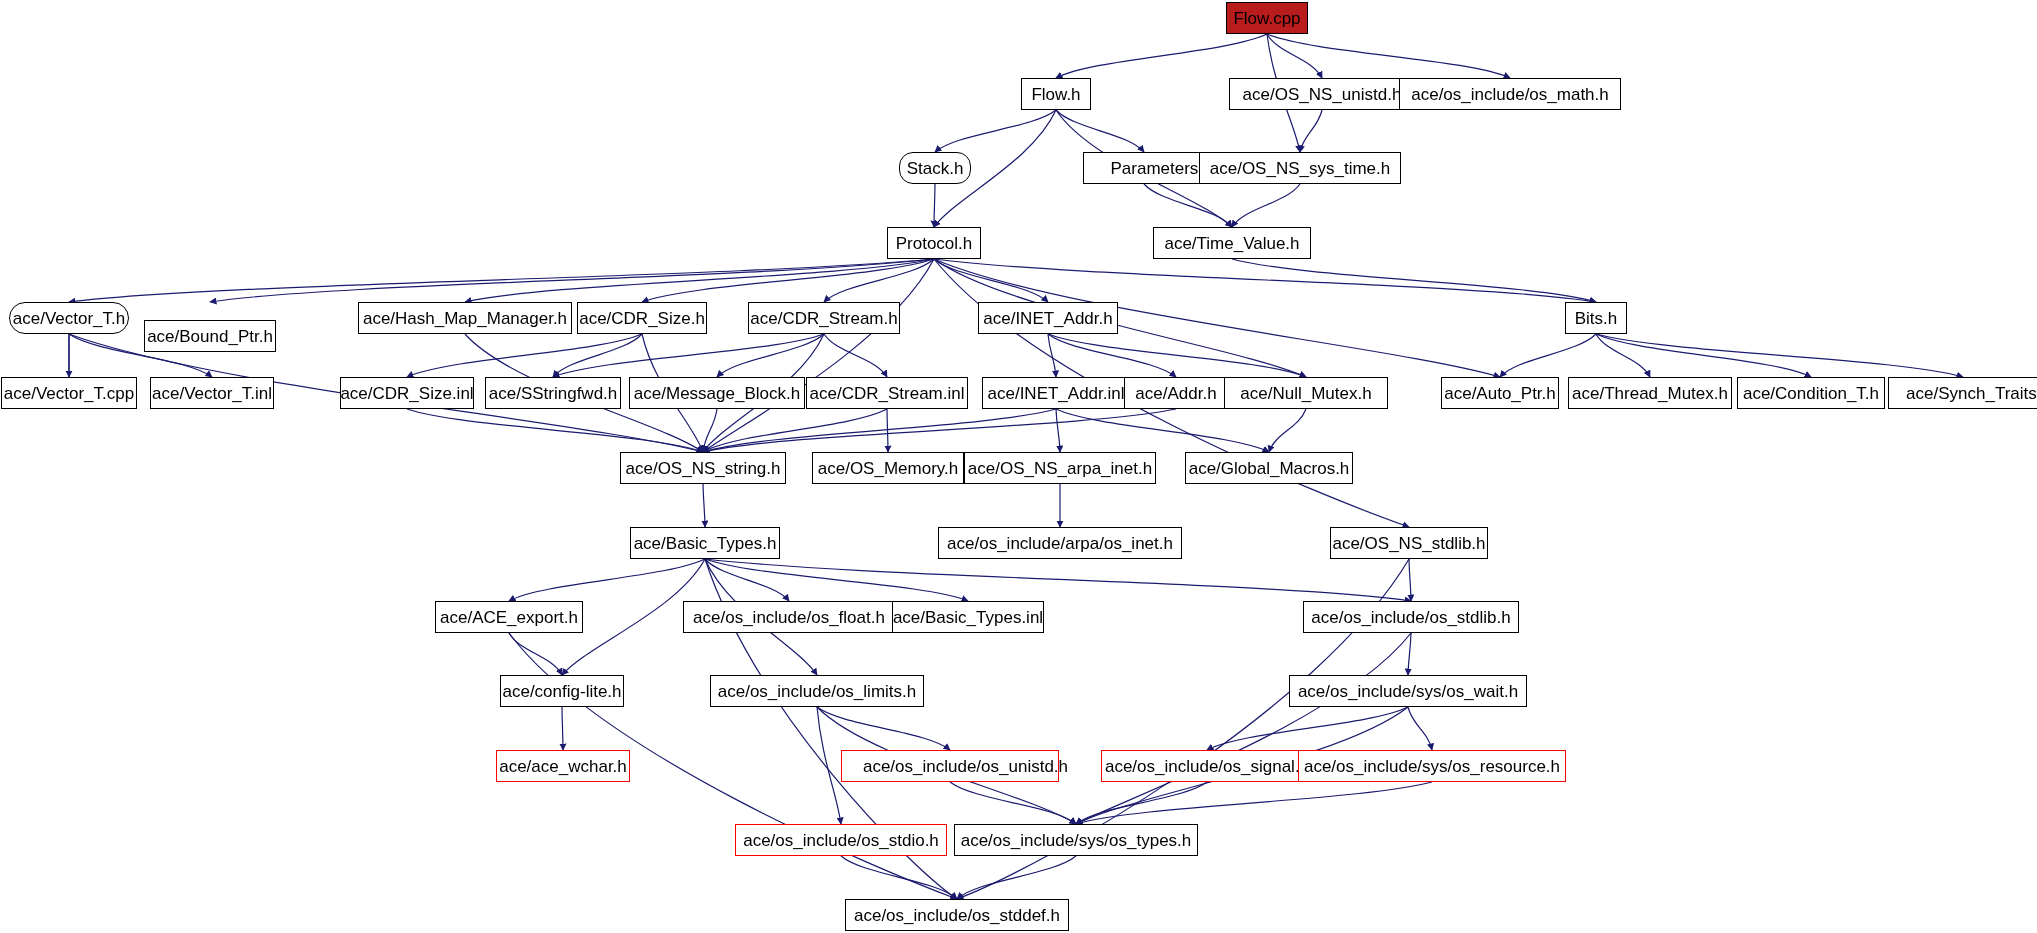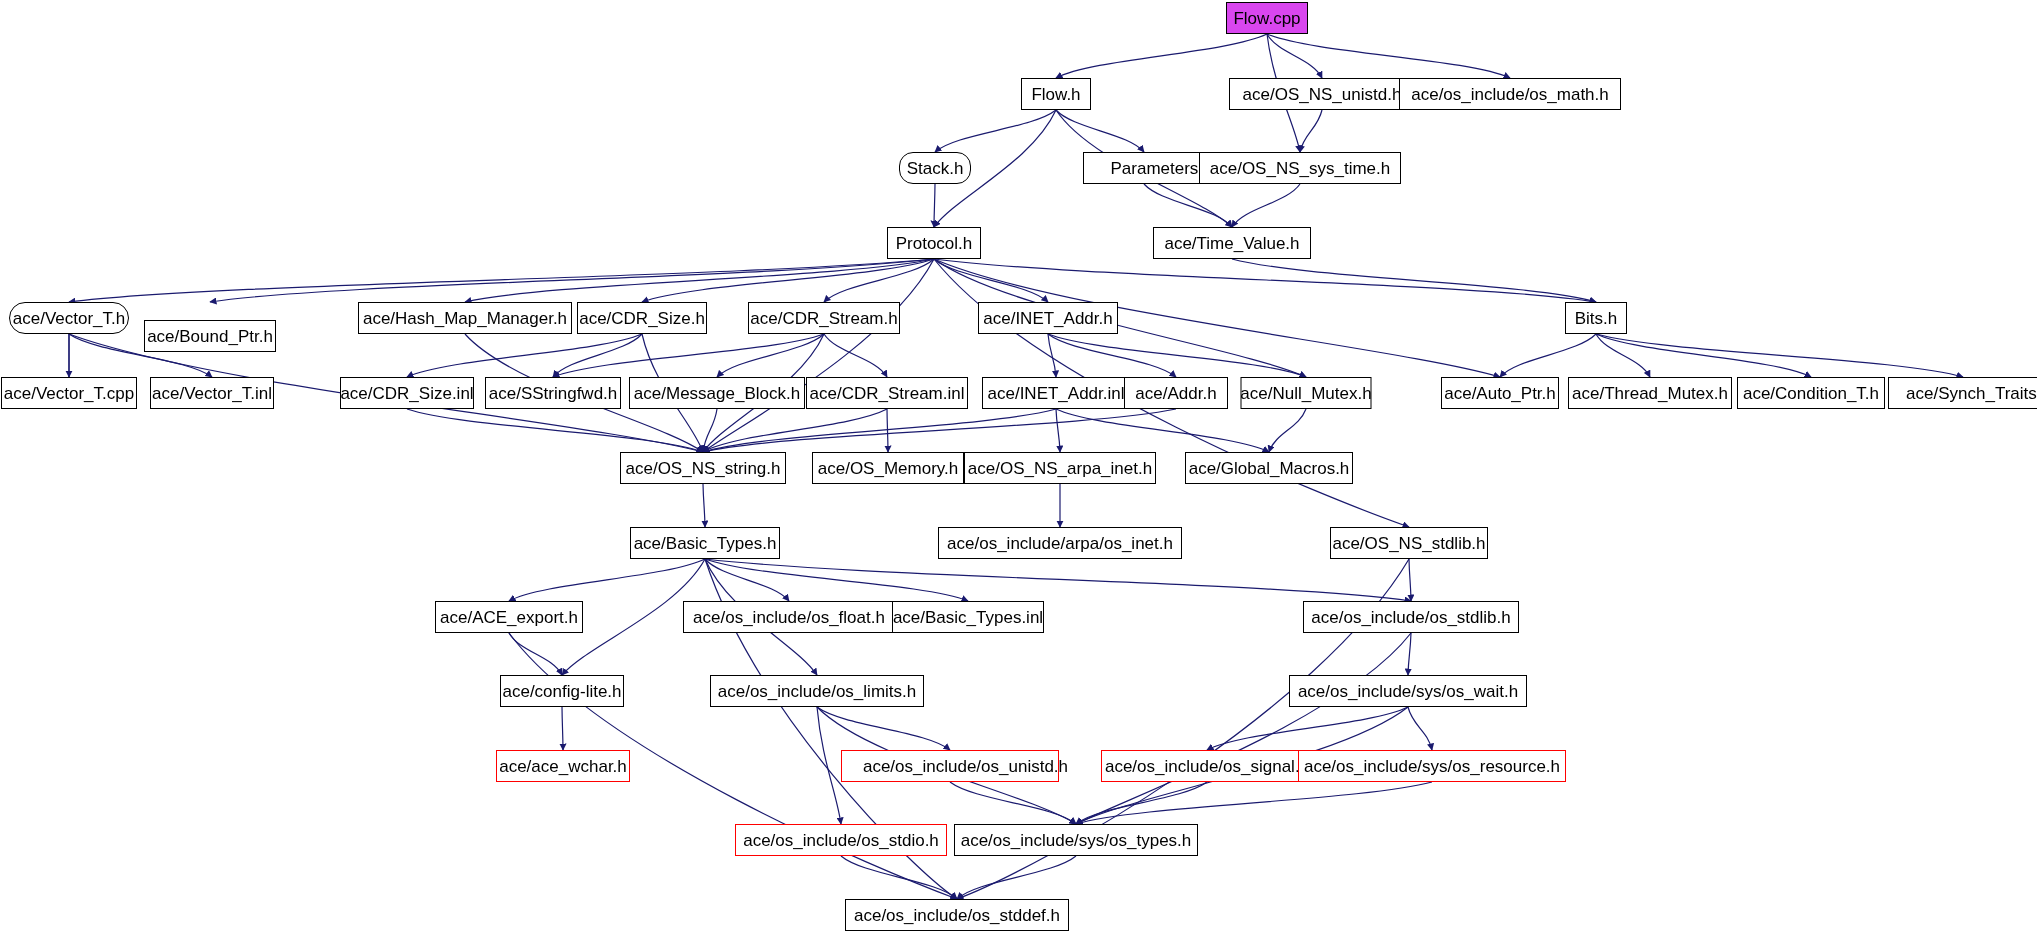--- a/index.html
+++ b/index.html
@@ -4,21 +4,21 @@
 <title>Flow.cpp include dependency graph</title>
 <style>
   html,body{margin:0;padding:0;background:#ffffff;}
   #canvas{position:relative;width:2037px;height:933px;background:#ffffff;
           font-family:"Liberation Sans","DejaVu Sans",sans-serif;overflow:hidden;}
   #edges{position:absolute;left:0;top:0;width:2037px;height:933px;pointer-events:none;}
   .node{position:absolute;box-sizing:border-box;display:flex;align-items:center;
         justify-content:center;border:1px solid #000000;background:#ffffff;
         color:#000000;font-size:17px;line-height:1;white-space:nowrap;
         height:32px;transform:translate(-50%,-50%);padding:0 9px;}
-  .node.root{background:#d946ef;border-color:#000000;}
+  .node.root{background:#b91c1c;border-color:#000000;}
   .node.missing{border-color:#ff0000;}
 </style>
 </head>
 <body>
 
 <div id="canvas">
   <svg id="edges" viewBox="0 0 2037 933" xmlns="http://www.w3.org/2000/svg">
       <defs>
         <marker id="arrow" viewBox="0 0 10 10" refX="9" refY="5" markerWidth="6" markerHeight="6" orient="auto-start-reverse">
           <path d="M 0 0 L 10 5 L 0 10 z" fill="#1a1a6e"></path>
@@ -169,21 +169,21 @@
     </div>
     <div class="node" style="left: 887px; top: 393px; width: 162px;">
       <span>ace/CDR_Stream.inl</span>
     </div>
     <div class="node" style="left: 1056px; top: 393px; width: 148px;">
       <span>ace/INET_Addr.inl</span>
     </div>
     <div class="node" style="left: 1176px; top: 393px; width: 104px;">
       <span>ace/Addr.h</span>
     </div>
-    <div class="node" style="left: 1306px; top: 393px; width: 131px;">
+    <div class="node" style="left: 1306px; top: 393px; width: 164px;">
       <span>ace/Null_Mutex.h</span>
     </div>
     <div class="node" style="left: 1500px; top: 393px; width: 118px;">
       <span>ace/Auto_Ptr.h</span>
     </div>
     <div class="node" style="left: 1650px; top: 393px; width: 164px;">
       <span>ace/Thread_Mutex.h</span>
     </div>
     <div class="node" style="left: 1811px; top: 393px; width: 148px;">
       <span>ace/Condition_T.h</span>

